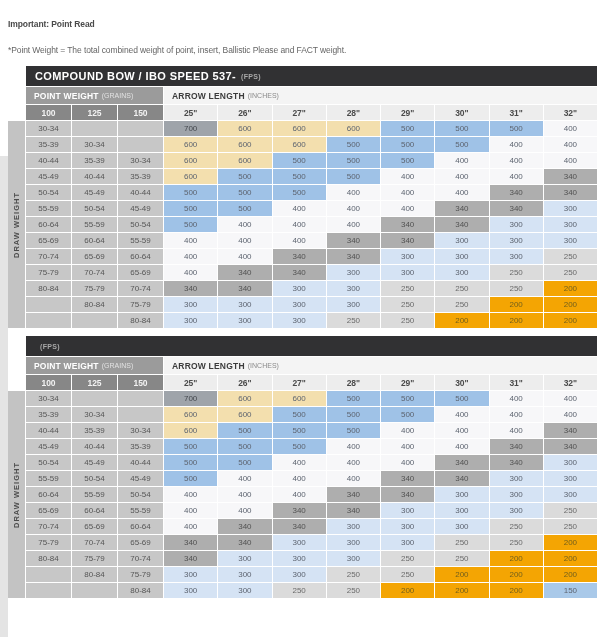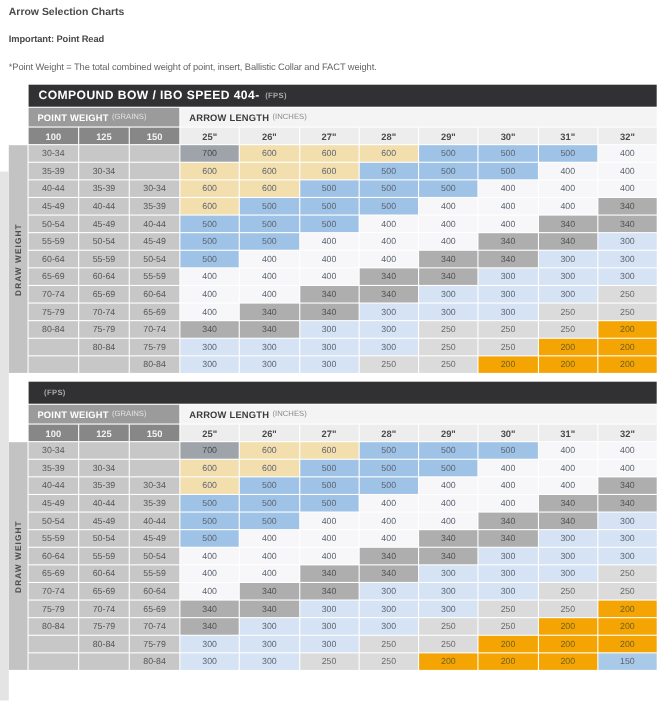--- a/index.html
+++ b/index.html
@@ -57,29 +57,28 @@
     white-space: nowrap;
   }
 
   .pw-cell { background: var(--pw-cell-bg); color: #565656; font-size: 8px; }
   .val-cell { color: var(--cell-text); font-size: 8px; }
 </style>
 </head>
 <body>
 
 <div class="page-text">
-  <h1>Arrow Selection Charts</h1>
   <p class="bold">Important: Point Read</p>
-  <p>*Point Weight = The total combined weight of point, insert, Ballistic Collar and FACT weight.</p>
+  <p>*Point Weight = The total combined weight of point, insert, Ballistic Please and FACT weight.</p>
 </div>
 
 <div id="tables">
     <div class="bow-table">
       <div class="cell tbl-title">
-        <span class="t-main">COMPOUND BOW / IBO SPEED 404-</span>
+        <span class="t-main">COMPOUND BOW / IBO SPEED 537-</span>
         <span class="t-unit">(FPS)</span>
       </div>
       <div class="cell group-pw">
         <span class="g-main">POINT WEIGHT</span>
         <span class="g-unit">(GRAINS)</span>
       </div>
       <div class="cell group-al">
         <span class="g-main">ARROW LENGTH</span>
         <span class="g-unit">(INCHES)</span>
       </div>

